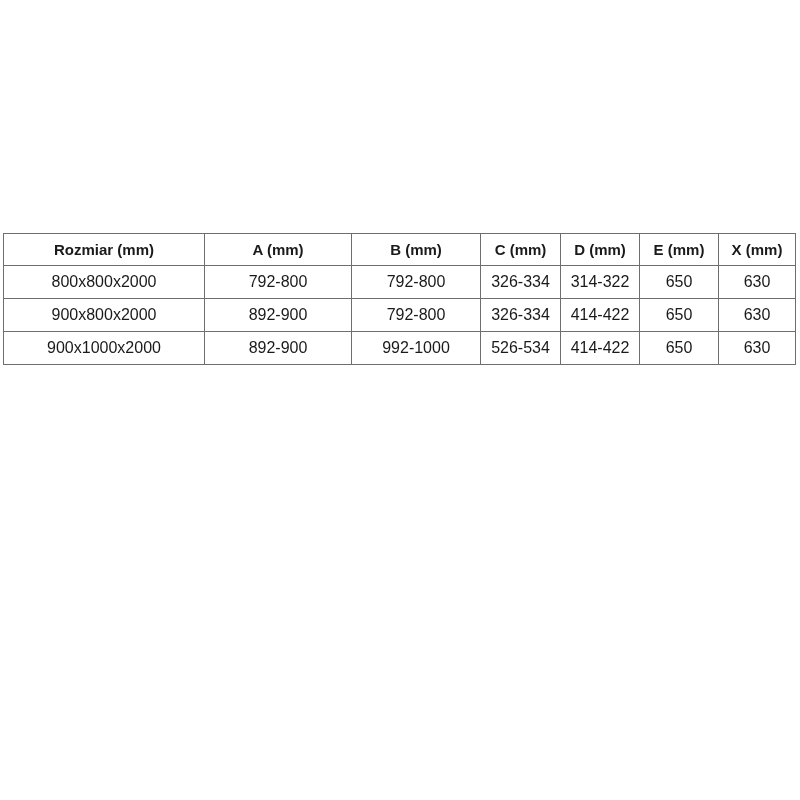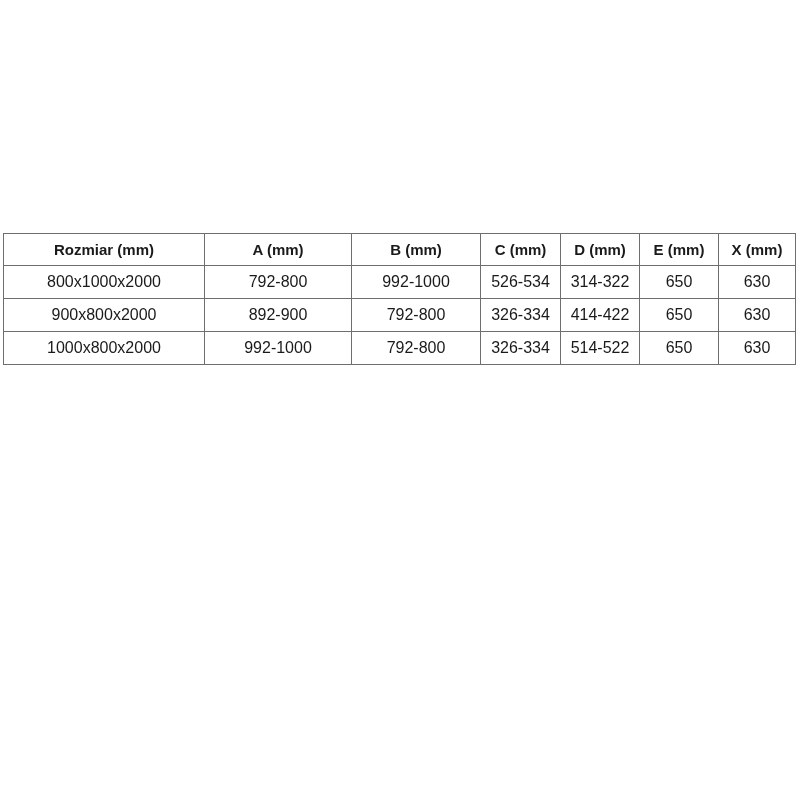--- a/index.html
+++ b/index.html
@@ -74,41 +74,41 @@
           <th>A (mm)</th>
           <th>B (mm)</th>
           <th>C (mm)</th>
           <th>D (mm)</th>
           <th>E (mm)</th>
           <th>X (mm)</th>
         </tr>
     </thead>
     <tbody>
         <tr>
-          <td>800x1000x2000</td>
+          <td>800x800x2000</td>
           <td>792-800</td>
-          <td>992-1000</td>
-          <td>526-534</td>
+          <td>792-800</td>
+          <td>326-334</td>
           <td>314-322</td>
           <td>650</td>
           <td>630</td>
         </tr>
         <tr>
           <td>900x800x2000</td>
           <td>892-900</td>
           <td>792-800</td>
           <td>326-334</td>
           <td>414-422</td>
           <td>650</td>
           <td>630</td>
         </tr>
         <tr>
-          <td>1000x800x2000</td>
+          <td>900x1000x2000</td>
+          <td>892-900</td>
           <td>992-1000</td>
-          <td>792-800</td>
-          <td>326-334</td>
-          <td>514-522</td>
+          <td>526-534</td>
+          <td>414-422</td>
           <td>650</td>
           <td>630</td>
         </tr>
       </tbody>
   </table>
 </div>
 
 </body></html>

